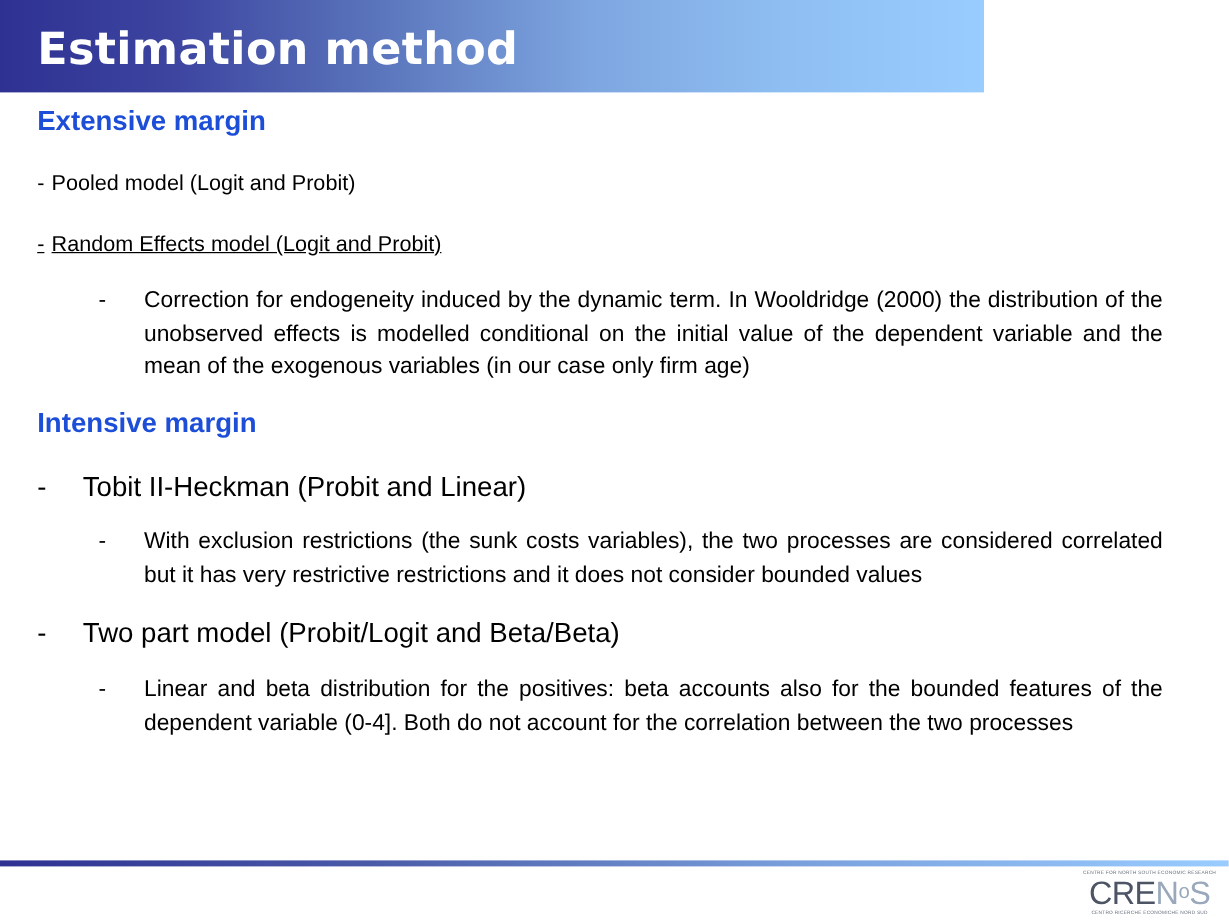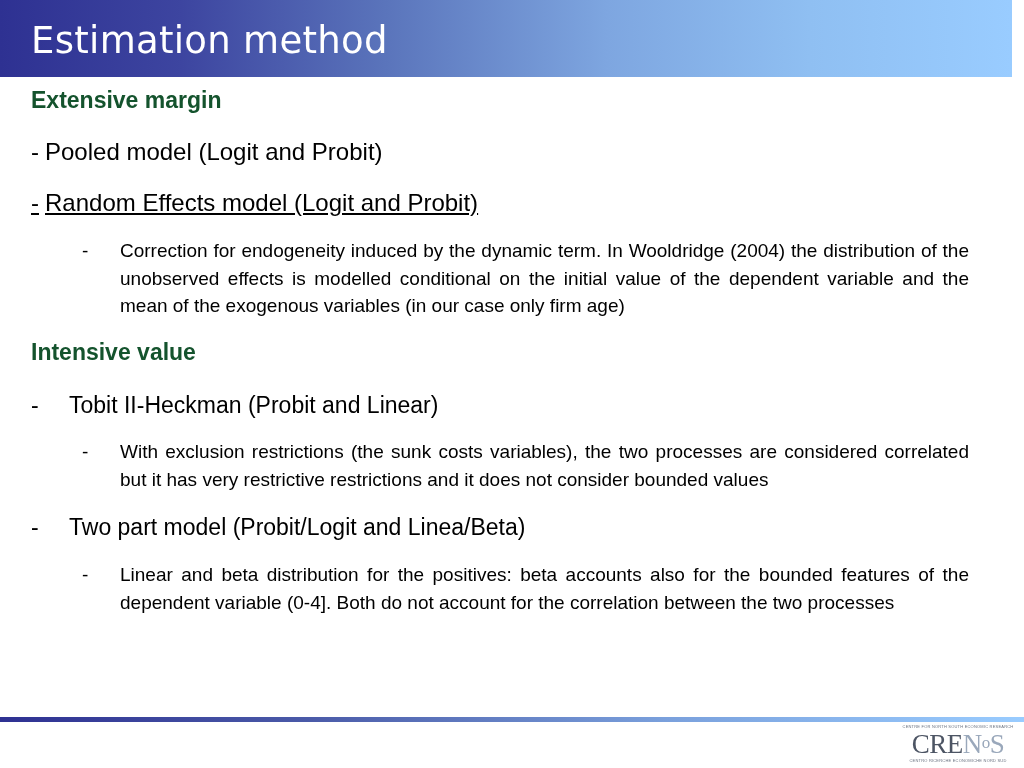--- a/index.html
+++ b/index.html
@@ -11,47 +11,48 @@
       width: 1024px;
       height: 768px;
       position: relative;
       overflow: hidden;
       font-family: "Liberation Sans", "DejaVu Sans", sans-serif;
       color: #000000;
     }
     .header {
       position: absolute;
       left: 0; top: 0;
-      width: 1012px;
+      width: 820px;
       height: 77px;
       background: linear-gradient(90deg, #2e3192 0%, #3d45a0 18%, #5a74bb 38%, #7ea6e0 60%, #8fbff2 80%, #99ccff 100%);
+      font-weight: bold;
     }
     .header-title {
       position: absolute;
       left: 31px;
       top: 19px;
       font-family: "DejaVu Sans", sans-serif;
       font-size: 37px;
       line-height: 44px;
       color: #ffffff;
       letter-spacing: 0.3px;
       white-space: nowrap;
     }
     .section-heading {
       position: absolute;
       left: 31px;
       font-size: 23px;
       font-weight: bold;
-      color: #14532d;
+      color: #1d4ed8;
       white-space: nowrap;
     }
     .level1 {
       position: absolute;
       left: 31px;
-      font-size: 24px;
+      font-size: 18px;
       line-height: 28px;
       white-space: nowrap;
     }
     .level1 .dash-inline { margin-right: 6px; }
     .level1-tab {
       position: absolute;
       font-size: 23px;
       line-height: 28px;
       white-space: nowrap;
     }
@@ -100,21 +101,21 @@
       color: #555d6b;
     }
     .logo .tiny {
       font-size: 4px;
       line-height: 5px;
       letter-spacing: 0.2px;
       white-space: nowrap;
       color: #6a7280;
     }
     .logo .brand {
-      font-family: Liberation Serif, serif;
+      font-family: Liberation Sans, sans-serif;
       font-size: 27px;
       line-height: 27px;
       letter-spacing: -0.5px;
       color: #4d5564;
     }
     .logo .brand .n {
       color: #9aa8bb;
     }
     .logo .brand .o {
       font-size: 17px;
@@ -134,38 +135,38 @@
 <div class="level1" style="top:138px;">
   <span class="dash-inline">-</span><span>Pooled model (Logit and Probit)</span>
 </div>
 
 <div class="level1" style="top:189px;text-decoration:underline;">
   <span class="dash-inline">-</span><span>Random Effects model (Logit and Probit)</span>
 </div>
 
 <div class="level2" style="top:237px;">
   <span class="dash">-</span>
-  <div class="text">Correction for endogeneity induced by the dynamic term. In Wooldridge (2004) the distribution of the unobserved effects is modelled conditional on the initial value of the dependent variable and the mean of the exogenous variables (in our case only firm age)</div>
+  <div class="text">Correction for endogeneity induced by the dynamic term. In Wooldridge (2000) the distribution of the unobserved effects is modelled conditional on the initial value of the dependent variable and the mean of the exogenous variables (in our case only firm age)</div>
 </div>
 
-<div class="section-heading" style="top:339px;">Intensive value</div>
+<div class="section-heading" style="top:339px;">Intensive margin</div>
 
 <div class="level1-tab" style="top:391px;">
   <span class="dash">-</span>
   <span class="text">Tobit II-Heckman (Probit and Linear)</span>
 </div>
 
 <div class="level2" style="top:438px;">
   <span class="dash">-</span>
   <div class="text">With exclusion restrictions (the sunk costs variables), the two processes are considered correlated but it has very restrictive restrictions and it does not consider bounded values</div>
 </div>
 
 <div class="level1-tab" style="top:513px;">
   <span class="dash">-</span>
-  <span class="text">Two part model (Probit/Logit and Linea/Beta)</span>
+  <span class="text">Two part model (Probit/Logit and Beta/Beta)</span>
 </div>
 
 <div class="level2" style="top:561px;">
   <span class="dash">-</span>
   <div class="text">Linear and beta distribution for the positives: beta accounts also for the bounded features of the dependent variable (0-4]. Both do not account for the correlation between the two processes</div>
 </div>
 
 <div class="footer-bar"></div>
 
 <div class="logo">

